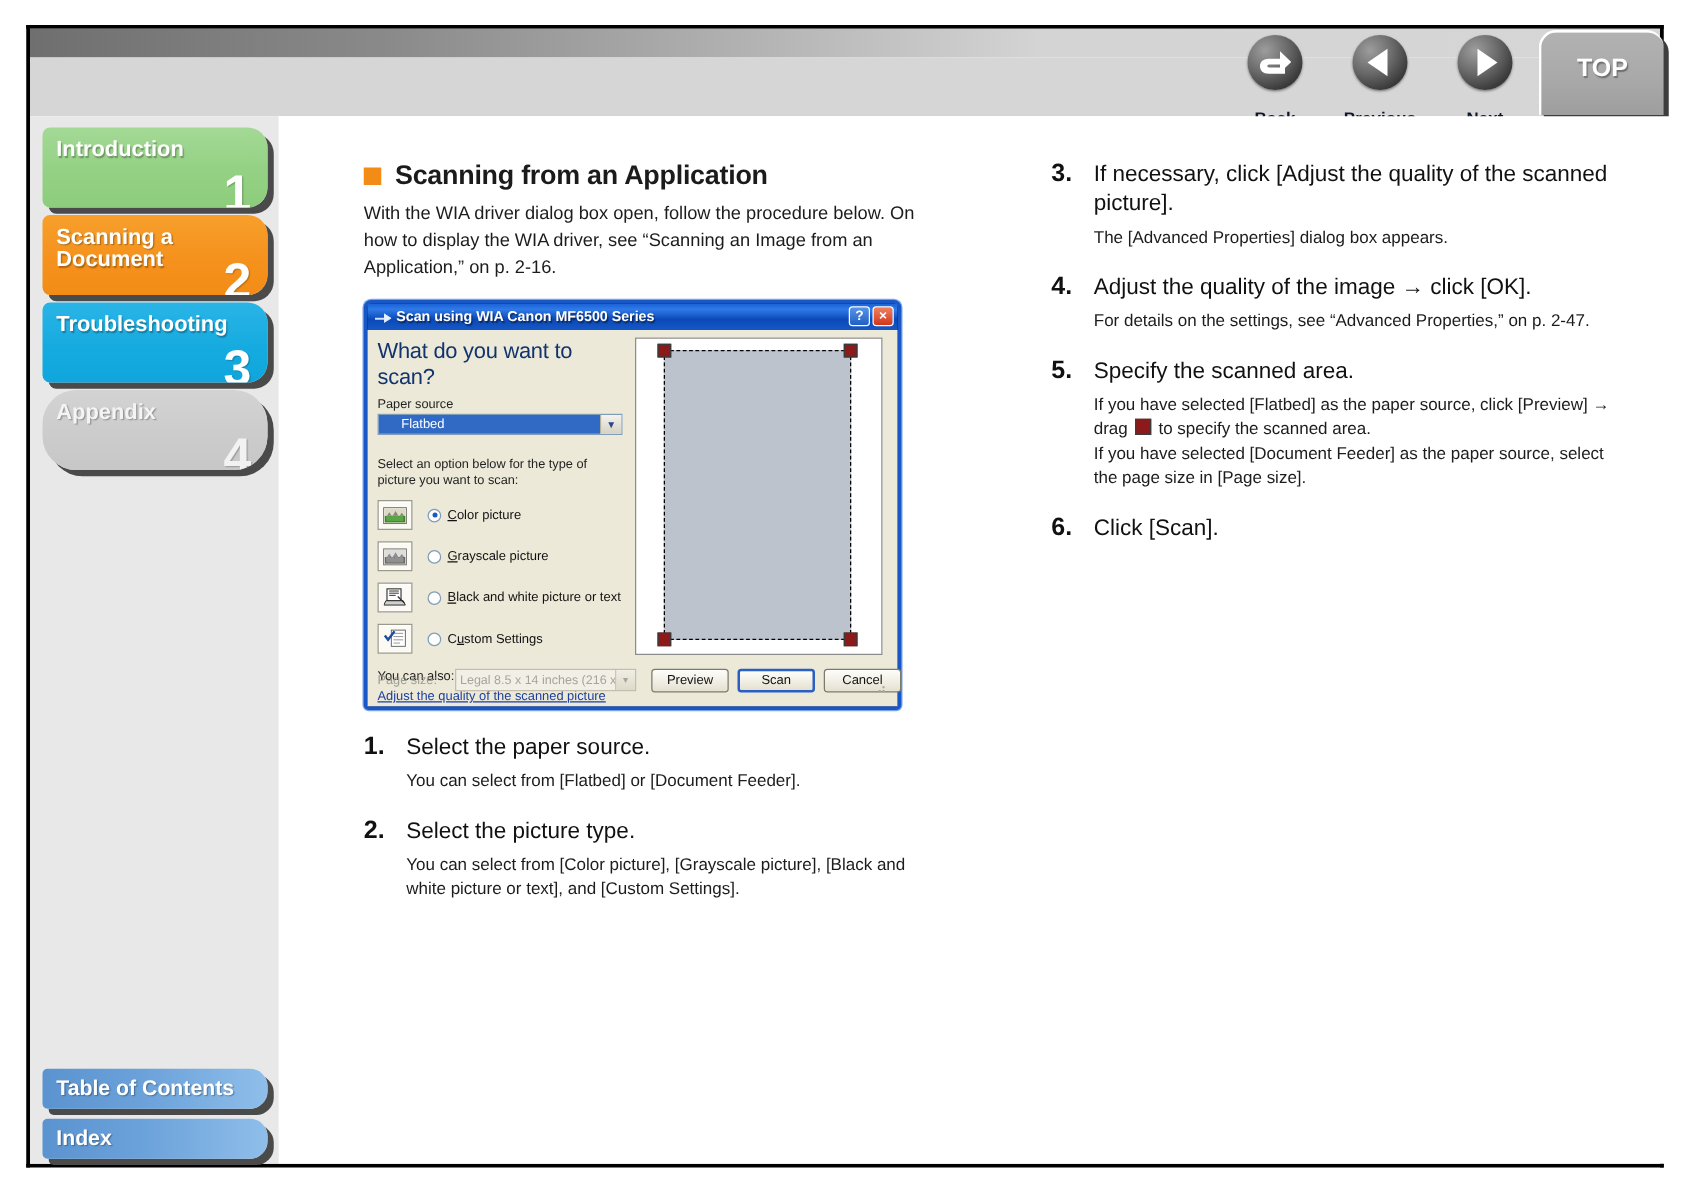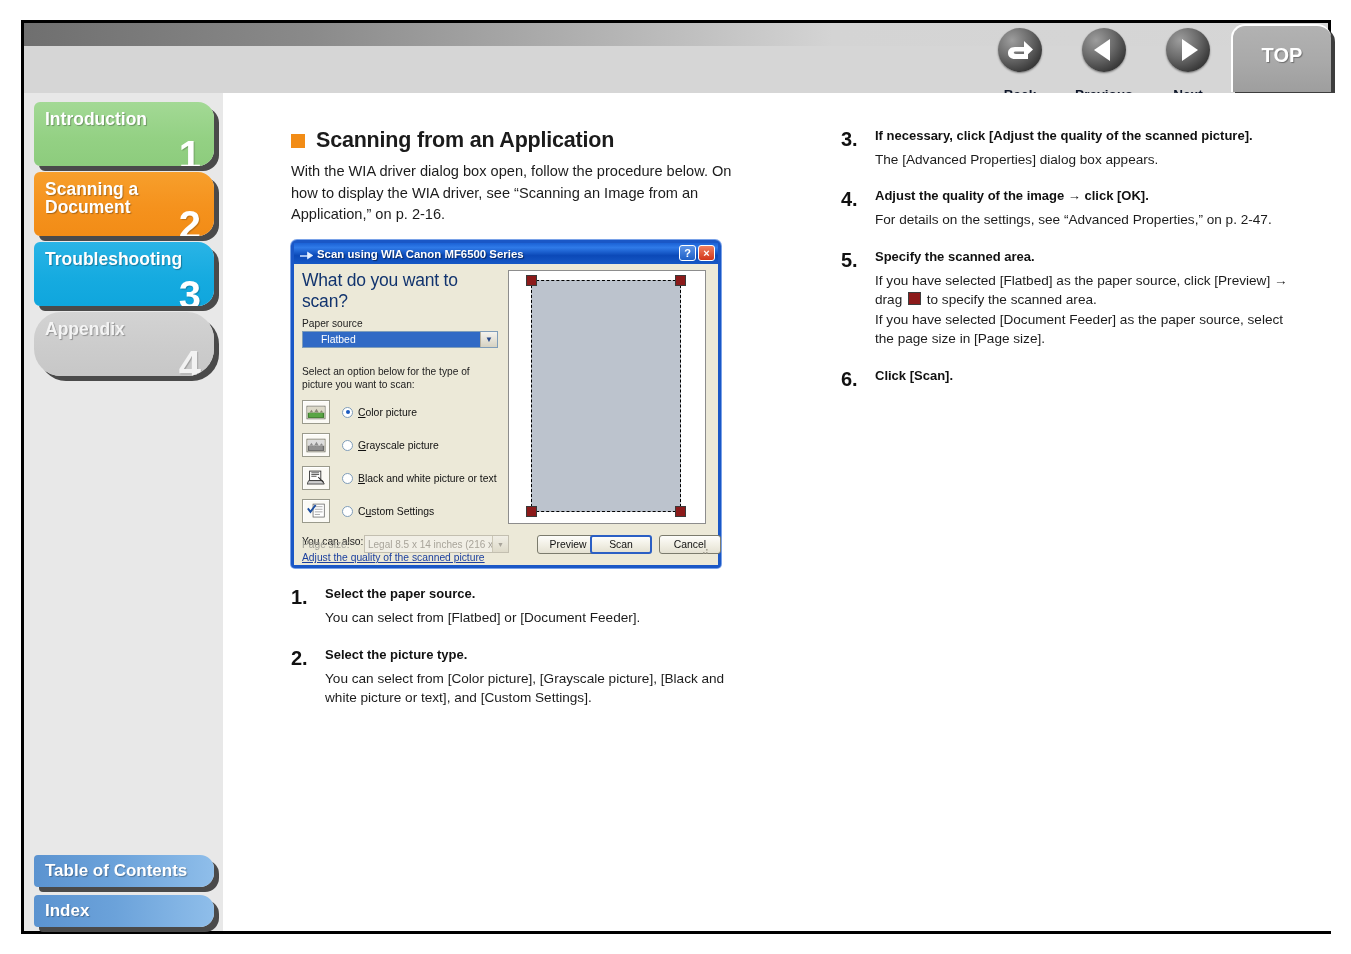--- a/index.html
+++ b/index.html
@@ -128,21 +128,21 @@
   .sec-title{font-size:21.5px;font-weight:bold;color:#1b1b1b;letter-spacing:-.2px;}
 
   .para{font-size:14.6px;color:#1c1c1c;line-height:1.49;}
 
   .step{display:flex;margin-top:19px;}
   .step .num{
     width:34px;flex:none;font-size:20px;font-weight:bold;color:#111;
     line-height:1.12;
   }
   .step .body{flex:1;}
-  .step .sttl{font-size:13px;font-weight:bold;color:#111;line-height:1.3;}
+  .step .sttl{font-size:18px;font-weight:normal;color:#111;line-height:1.3;}
   .step .sbody{font-size:13.6px;color:#1c1c1c;line-height:1.44;margin-top:5px;}
   .redsq{display:inline-block;width:11px;height:11px;background:#8c1a1a;border:1px solid #3c3c3c;
     vertical-align:-1px;margin:0 2px;}
 
   
   .dlg{
     position:absolute;left:0;top:0;width:430px;height:328px;
     border:3px solid #1a57c6;border-radius:6px 6px 4px 4px;
     background:#000000;
     box-sizing:border-box;
@@ -427,21 +427,21 @@
                 <div class="handle" style="right:-6px;bottom:-6px;"></div>
               </div>
             </div>
 
             <div class="dlg-bottom">
               <div class="pgsize-lbl">Page size:</div>
               <div class="pgsize-box">
                 <div class="v">Legal 8.5 x 14 inches (216 x 356</div>
                 <div class="arw">▼</div>
               </div>
-              <div class="dbtn" style="left:235px;width:62px;">
+              <div class="dbtn" style="left:219px;width:62px;">
                 <span>Preview</span>
               </div>
               <div class="dbtn default" style="left:288px;width:62px;">
                 <span>Scan</span>
               </div>
               <div class="dbtn" style="left:357px;width:62px;">
                 <span>Cancel</span>
               </div>
               <svg class="grip" viewBox="0 0 10 10">
                 <g fill="#a8a496">

